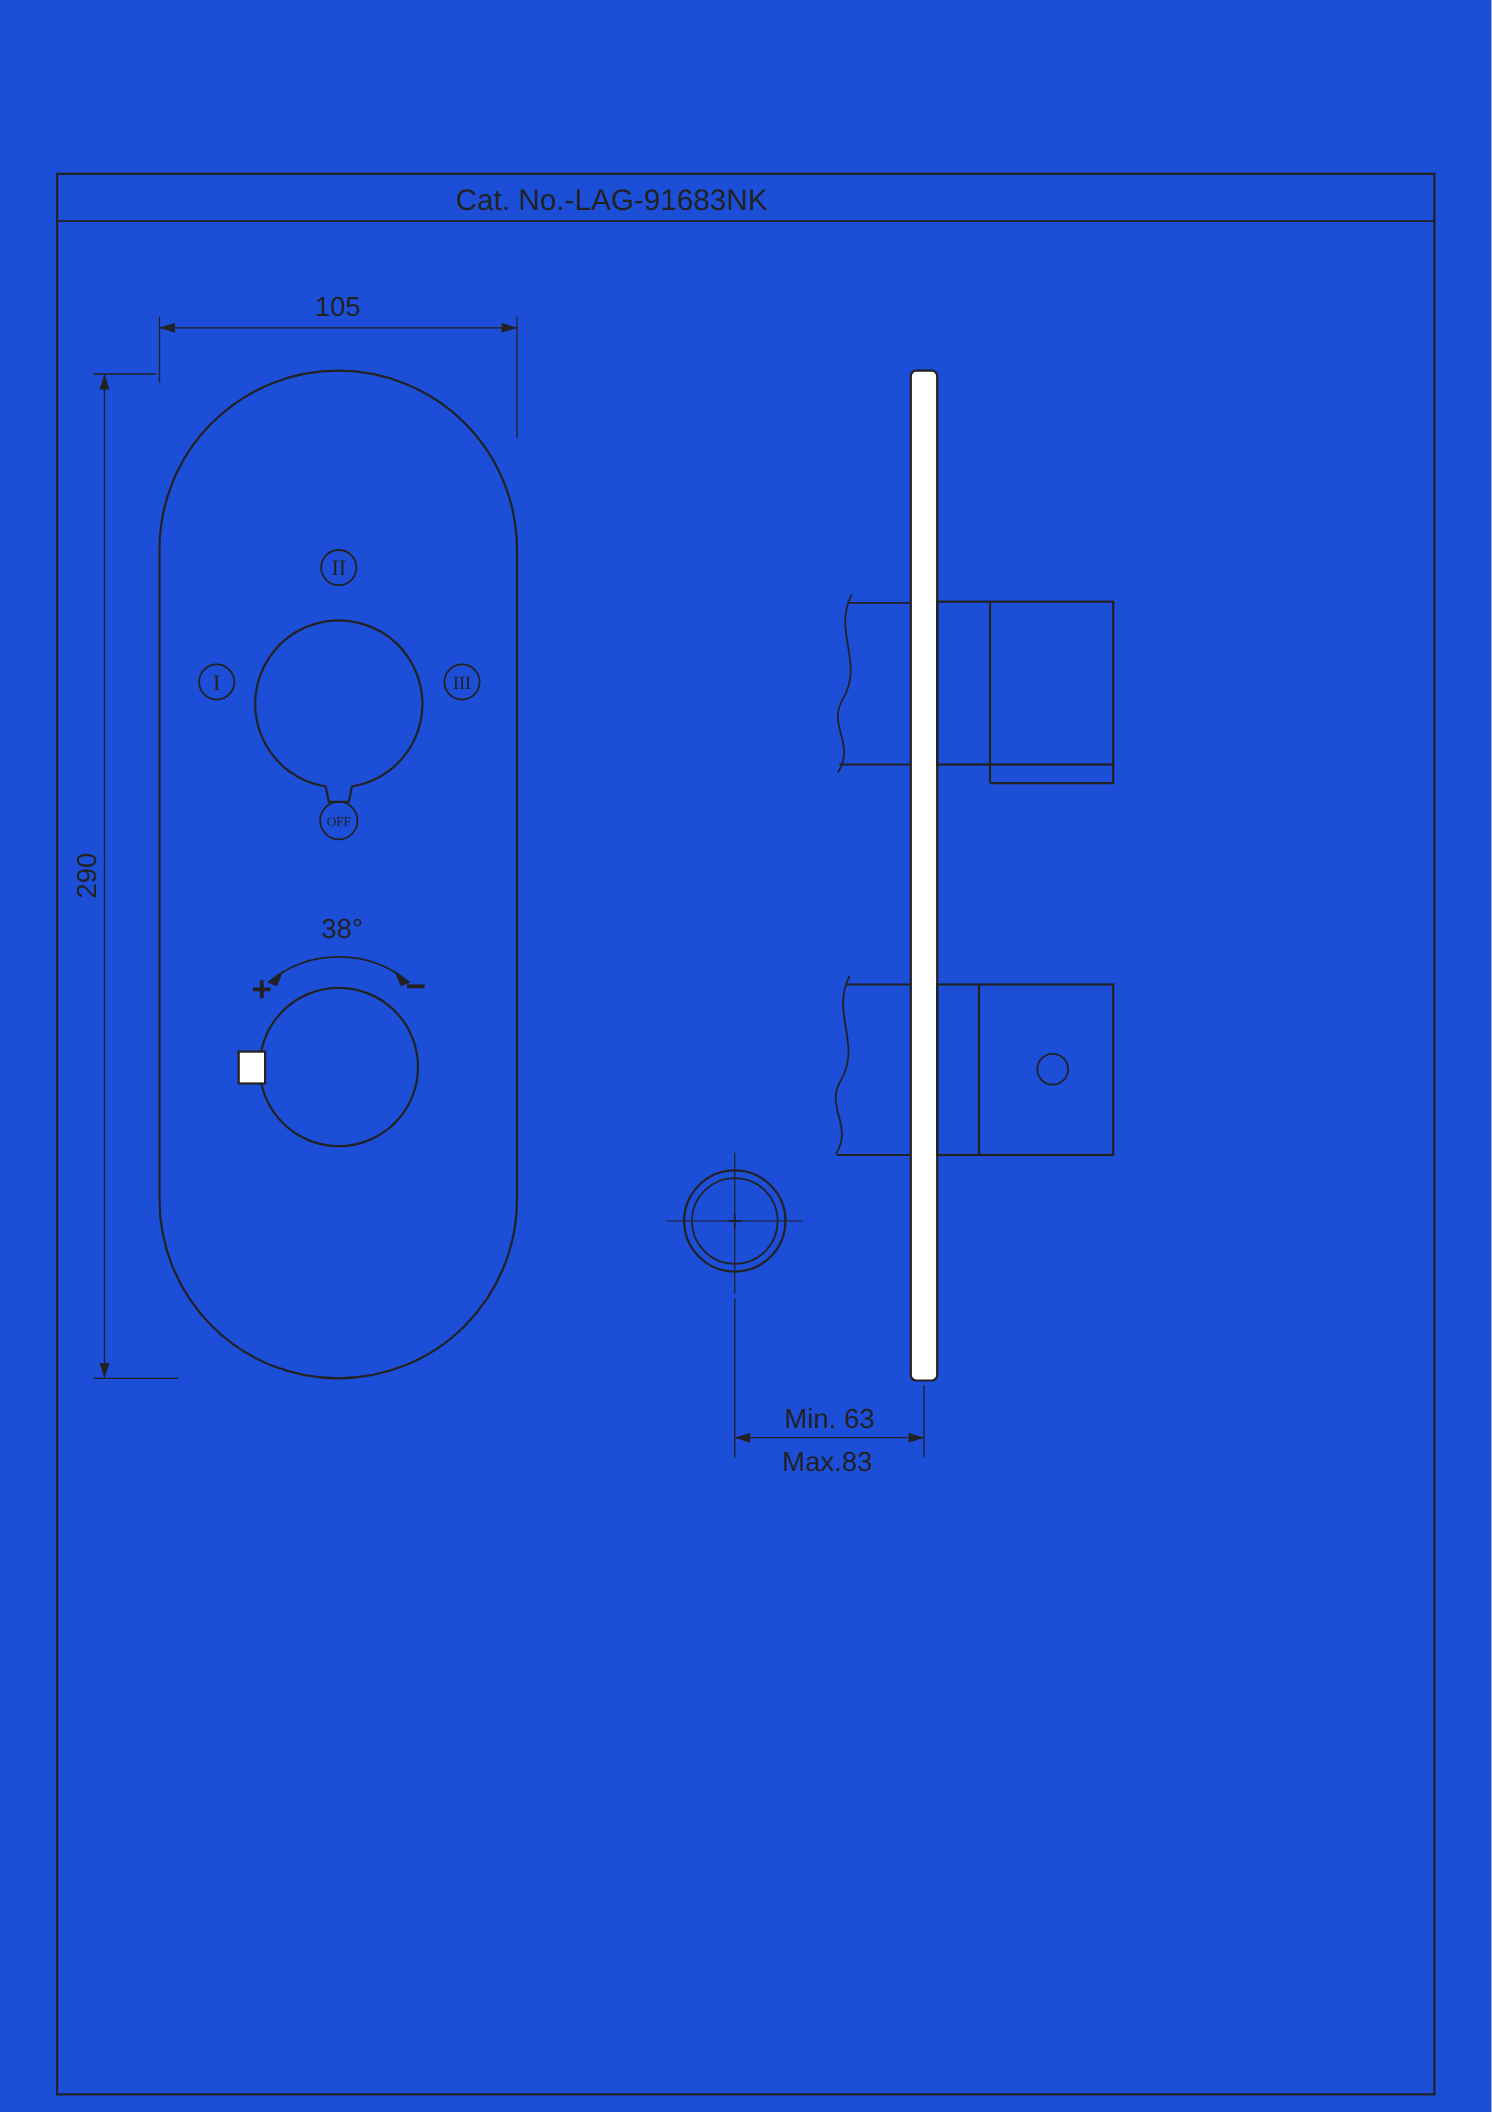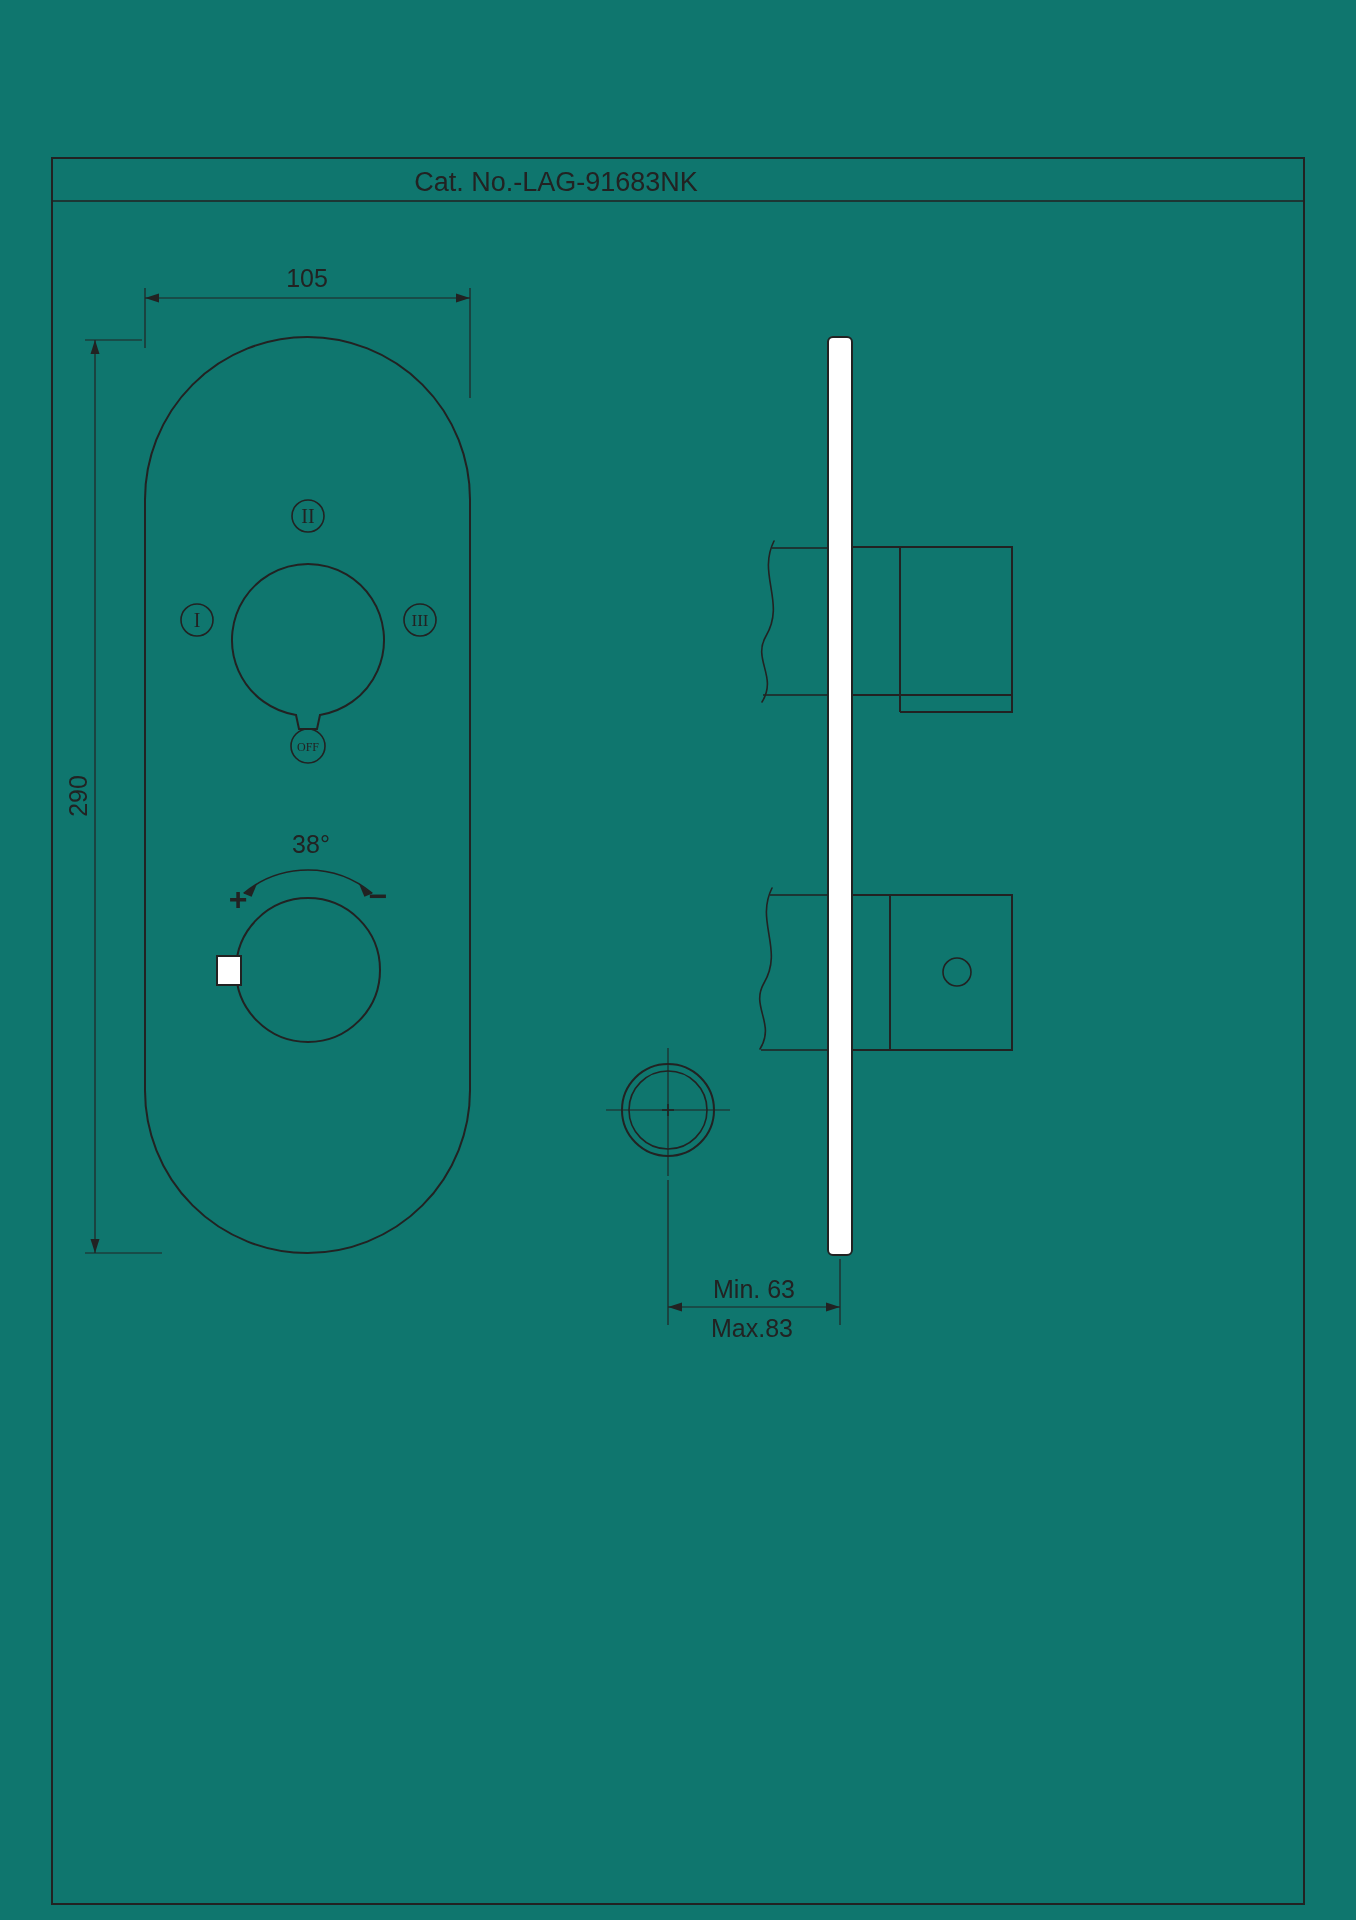--- a/index.html
+++ b/index.html
@@ -4,21 +4,21 @@
 <style>
   html, body {
     margin: 0;
     padding: 0;
     background: #ffffff;
   }
   .canvas {
     position: relative;
     width: 1356px;
     height: 1920px;
-    background: #0f766e;
+    background: #1d4ed8;
     font-family: "Liberation Sans", sans-serif;
   }
   svg { display: block; }
   .outline   { fill: none; stroke: #222222; stroke-width: 2; }
   .outline-thin { fill: none; stroke: #222222; stroke-width: 1.6; }
   .dimline   { fill: none; stroke: #222222; stroke-width: 1.2; }
   .centerline{ fill: none; stroke: #222222; stroke-width: 1.1; }
   .arrow     { fill: #222222; stroke: none; }
   .dim-text  { font-family: "Liberation Sans", sans-serif; font-size: 25px; fill: #222222; }
   .title-text{ font-family: "Liberation Sans", sans-serif; font-size: 27px; fill: #222222; }

